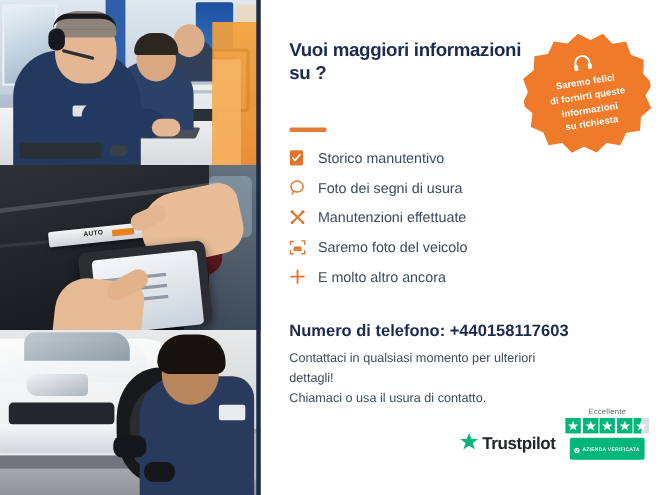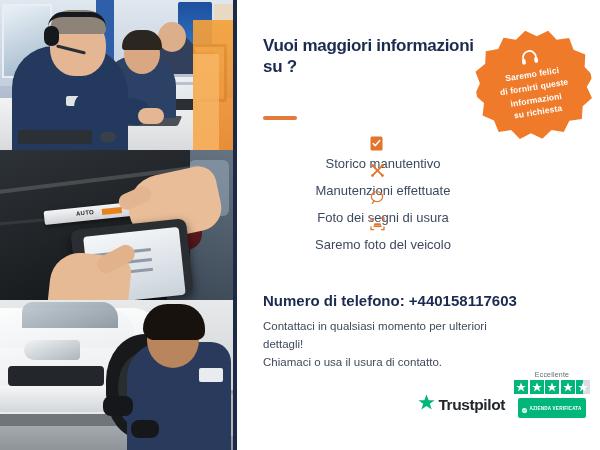--- a/index.html
+++ b/index.html
@@ -98,21 +98,21 @@
 
   
   .content{position:relative;flex:1;height:450px;background:#fff;padding:0;}
 
   .headline{position:absolute;left:26px;top:36px;width:220px;
     font-size:17px;line-height:1.22;font-weight:700;color:#1b2a4e;letter-spacing:-.3px;}
 
   .rule{position:absolute;left:26px;top:116px;width:34px;height:4px;background:#e07b39;border-radius:2px;}
 
   .features{position:absolute;left:26px;top:130px;width:240px;list-style:none;margin:0;padding:0;}
-  .feature{display:flex;align-items:center;height:27px;flex-direction:column;}
+  .feature{display:flex;align-items:center;height:27px;}
   .f-ico{width:26px;height:22px;flex:0 0 26px;display:flex;align-items:center;justify-content:flex-start;color:#e2752c;}
   .f-ico svg{display:block;}
   .f-txt{font-size:13px;color:#3c4a5e;white-space:nowrap;}
 
   .phone{position:absolute;left:26px;top:292px;font-size:15px;font-weight:700;color:#1b2a4e;white-space:nowrap;}
   .sub{position:absolute;left:26px;top:318px;width:250px;font-size:11.5px;line-height:1.55;color:#3f4b5c;}
 
   
   .badge-wrap{position:absolute;right:8px;top:28px;width:116px;height:116px;transform:rotate(-9deg);}
   .badge-wrap svg{display:block;}
@@ -247,59 +247,70 @@
               <rect x="0.5" y="0.5" width="12" height="14" rx="1.5" fill="#e2752c"></rect>
               <path d="M3.2 7.6 L5.2 9.8 L9.7 4.6" stroke="#fff" stroke-width="1.5" fill="none" stroke-linecap="round" stroke-linejoin="round"></path>
             </svg>
         </span>
         <span class="f-txt">Storico manutentivo</span>
       </li>
 
       <li class="feature">
         <span class="f-ico">
           <svg width="15" height="15" viewBox="0 0 15 15">
+              <ellipse cx="7" cy="6.6" rx="5.6" ry="5" stroke="#e2752c" stroke-width="1.3" fill="none"></ellipse>
+              <path d="M4.2 10.6 L2.4 13.4" stroke="#e2752c" stroke-width="1.3" stroke-linecap="round"></path>
+            </svg>
+        </span>
+        <span class="f-txt">Foto dei segni di usura</span>
+      </li>
+
+      <li class="feature">
+        <span class="f-ico">
+          <svg width="15" height="15" viewBox="0 0 15 15">
               <g stroke="#e2752c" stroke-width="1.9" stroke-linecap="round">
                 <path d="M2.4 2.4 L12.6 12.6"></path>
                 <path d="M12.6 2.4 L2.4 12.6"></path>
               </g>
               <circle cx="2.6" cy="2.6" r="1.5" fill="#e2752c"></circle>
               <circle cx="12.4" cy="2.6" r="1.5" fill="#e2752c"></circle>
               <circle cx="2.6" cy="12.4" r="1.3" fill="#e2752c"></circle>
               <circle cx="12.4" cy="12.4" r="1.3" fill="#e2752c"></circle>
             </svg>
         </span>
         <span class="f-txt">Manutenzioni effettuate</span>
-      </li>
-
-      <li class="feature">
-        <span class="f-ico">
-          <svg width="15" height="15" viewBox="0 0 15 15">
-              <ellipse cx="7" cy="6.6" rx="5.6" ry="5" stroke="#e2752c" stroke-width="1.3" fill="none"></ellipse>
-              <path d="M4.2 10.6 L2.4 13.4" stroke="#e2752c" stroke-width="1.3" stroke-linecap="round"></path>
-            </svg>
-        </span>
-        <span class="f-txt">Foto dei segni di usura</span>
       </li>
 
       <li class="feature">
         <span class="f-ico">
           <svg width="15" height="14" viewBox="0 0 15 14">
               <g stroke="#e2752c" stroke-width="1.3" fill="none" stroke-linecap="round">
                 <path d="M1 4 V1.6 H3.6"></path>
                 <path d="M11.4 1 H14 V4"></path>
                 <path d="M14 10 V12.6 H11.4"></path>
                 <path d="M3.6 12.6 H1 V10"></path>
               </g>
               <path d="M3.6 8.6 h7.8 v1.5 h-7.8 z" fill="#e2752c"></path>
               <path d="M4.6 6.2 h5.8 l1 2.4 h-7.8 z" fill="#e2752c"></path>
             </svg>
         </span>
         <span class="f-txt">Saremo foto del veicolo</span>
       </li>
 
+      <li class="feature">
+        <span class="f-ico">
+          <svg width="15" height="15" viewBox="0 0 15 15">
+              <g stroke="#e2752c" stroke-width="1.7" stroke-linecap="round">
+                <path d="M7.5 1.8 V13.2"></path>
+                <path d="M1.8 7.5 H13.2"></path>
+              </g>
+            </svg>
+        </span>
+        <span class="f-txt">E molto altro ancora</span>
+      </li>
 
     </ul>
 
     <div class="phone">Numero di telefono: +440158117603</div>
     <div class="sub">
       <div>Contattaci in qualsiasi momento per ulteriori dettagli!</div>
       <div>Chiamaci o usa il usura di contatto.</div>
     </div>
 
     <div class="badge-wrap">

